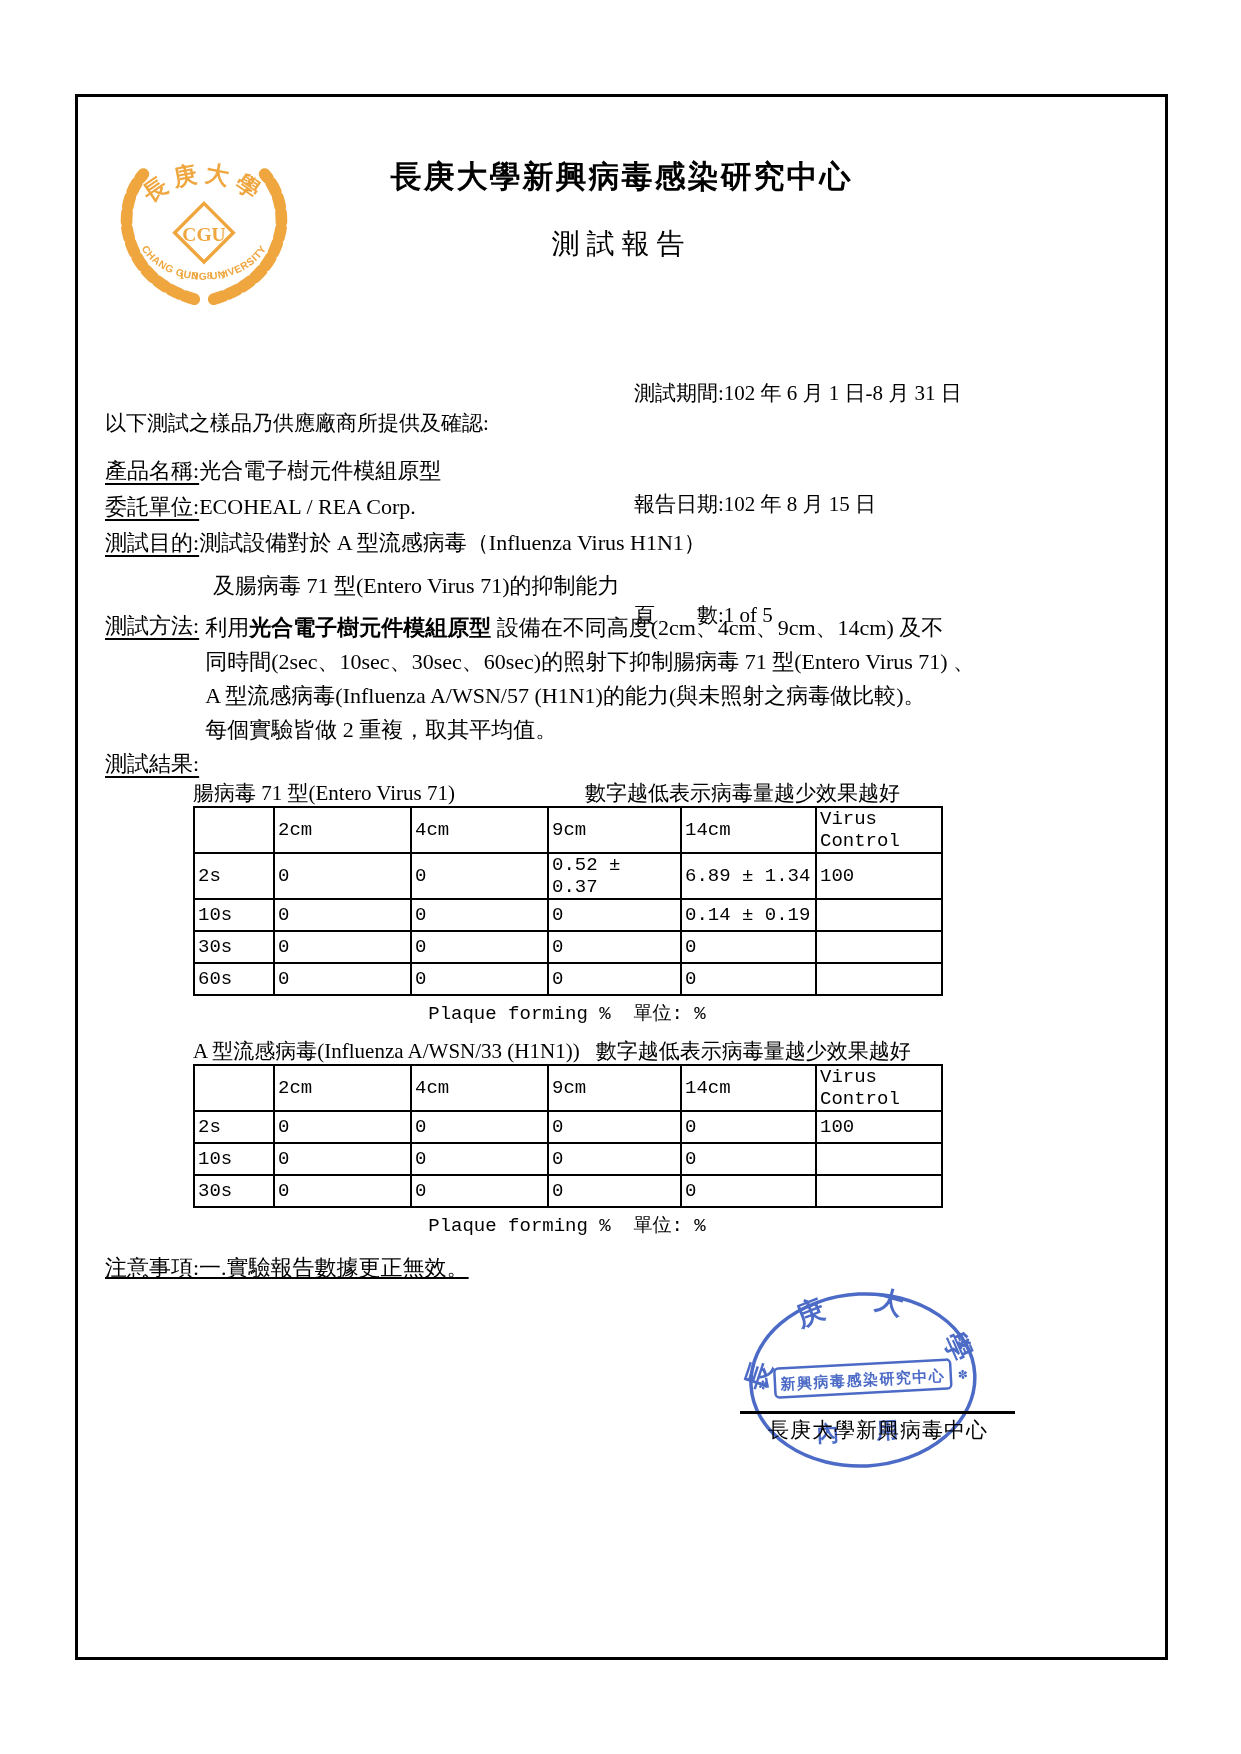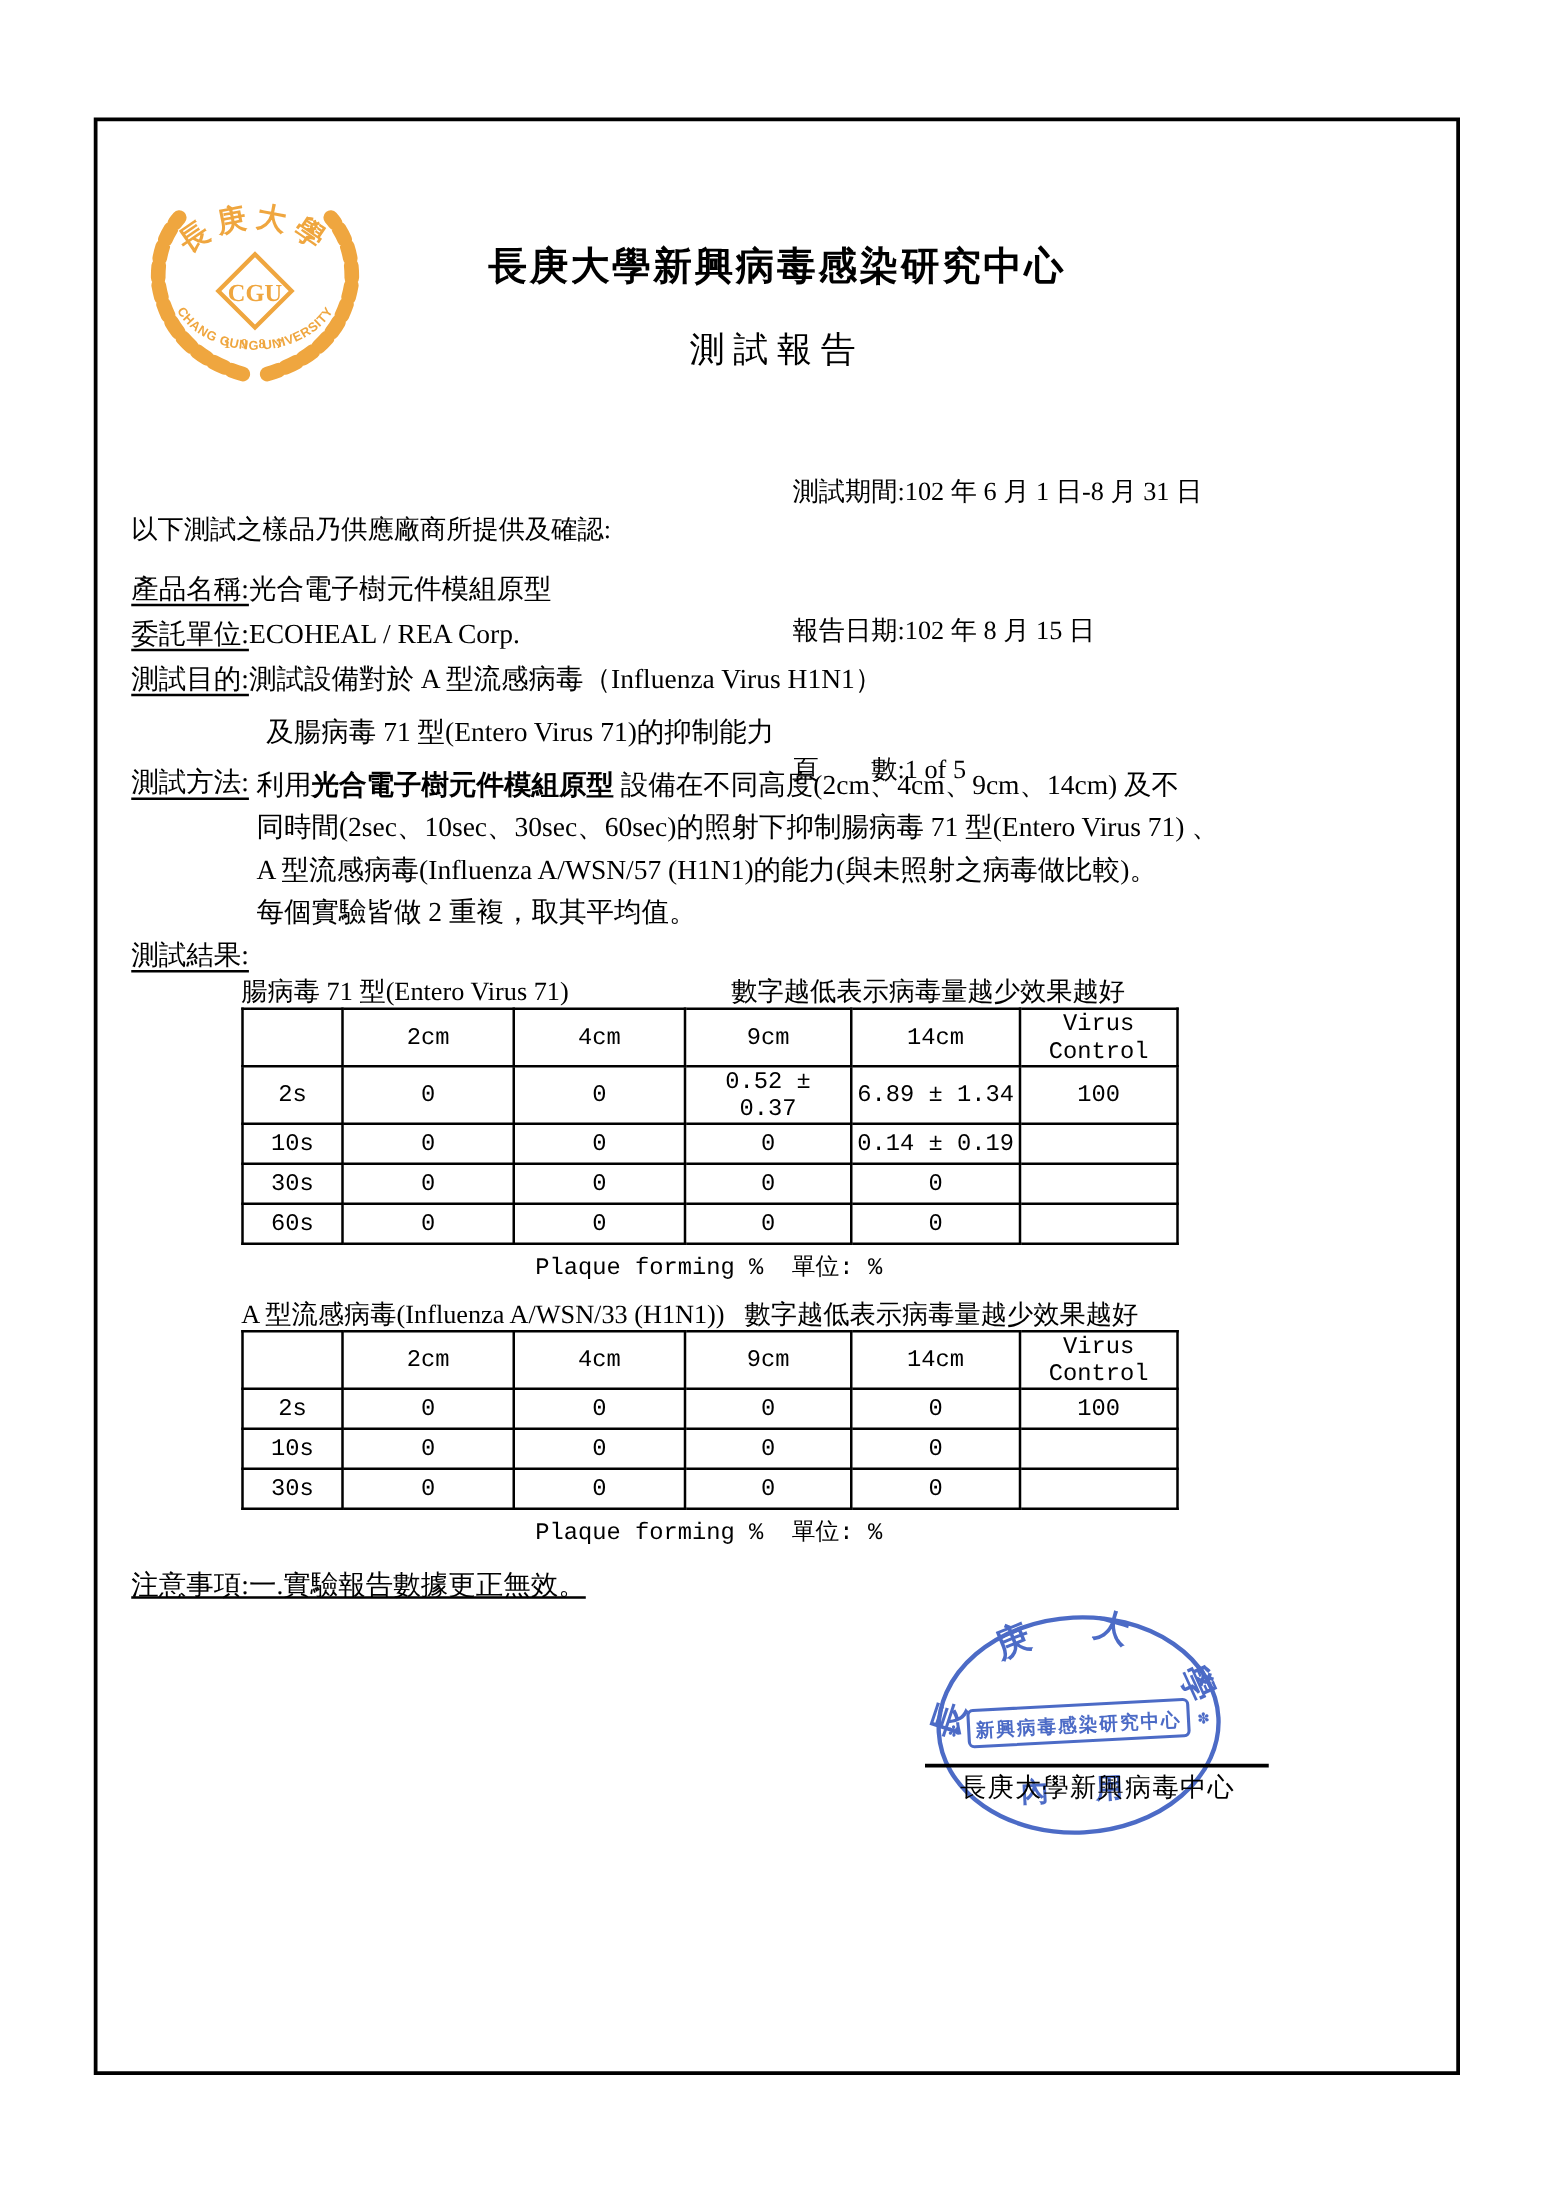--- a/index.html
+++ b/index.html
@@ -11,21 +11,21 @@
   }
   .page { position:relative; width:1241px; height:1754px; background:#fff; overflow:hidden; }
   .border-box {
     position:absolute; left:75px; top:94px; width:1093px; height:1566px;
     border:3px solid #000; overflow:hidden; background:#fff;
   }
 
   
   .header { position:relative; height:306px; }
   .logo { position:absolute; left:26px; top:36px; width:200px; height:176px; }
-  .org-title { text-align:center; padding-top:96px; font-size:31px; font-weight:700; letter-spacing:2px; line-height:40px; }
+  .org-title { text-align:center; padding-top:60px; font-size:31px; font-weight:700; letter-spacing:2px; line-height:40px; }
   .doc-title { text-align:center; margin-top:28px; font-size:28px; font-weight:400; letter-spacing:7px; }
   .meta { position:absolute; left:556px; top:204px; font-size:21px; line-height:37px; white-space:pre; }
 
   
   .bodytext { padding:0 27px; font-size:22px; }
   .intro { font-size:21px; margin:6px 0 17px 0; }
   .label { text-decoration:underline; text-underline-offset:5px; }
   .field { line-height:33px; margin-bottom:3px; }
   .purpose-line2 { margin:10px 0 9px 108px; line-height:33px; }
   .method { display:flex; align-items:flex-start; }
@@ -33,21 +33,21 @@
   .bold { font-weight:700; }
   .results-label { line-height:33px; margin-bottom:0; }
 
   .table-wrap { margin-left:88px; }
   .caption-row { display:flex; font-size:21px; line-height:26px; margin:0; }
   .rtable {
     border-collapse:collapse; table-layout:fixed; width:748px;
     font-family:"Liberation Mono","DejaVu Sans Mono",monospace; font-size:19px;
   }
   .rtable th, .rtable td {
-    border:2px solid #000; height:32px; text-align:center; vertical-align:middle;
+    border:2px solid #000; height:32px; text-align:left; vertical-align:middle;
     font-weight:400; padding:0 3px; overflow:hidden;
   }
   .footnote {
     width:748px; text-align:center; white-space:pre;
     font-family:"Liberation Mono","DejaVu Sans Mono",monospace;
     font-size:19px; line-height:26px; margin:5px 0 11px 0;
   }
   .note { margin-top:12px; font-size:22px; line-height:33px;text-decoration:underline; }
 
   

